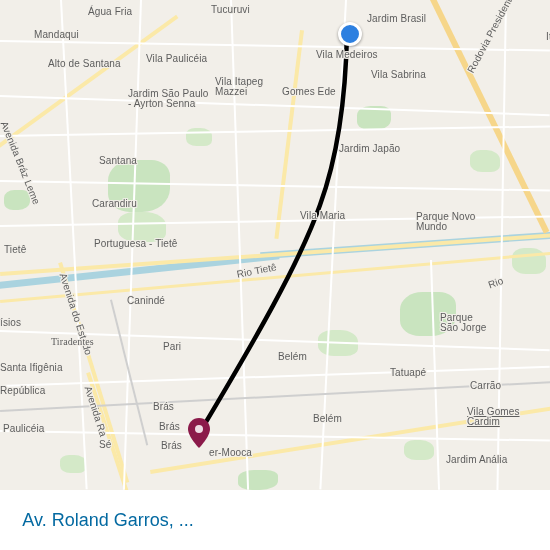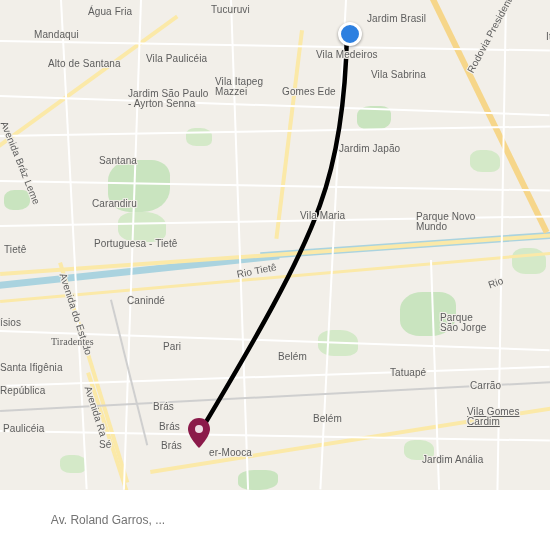--- a/index.html
+++ b/index.html
@@ -86,21 +86,21 @@
   #attribution .sep { margin:0 4px; color:#222; }
 
   
   #bottombar {
     position:absolute; left:0; bottom:0; width:550px; height:60px;
     background:#ffffff;
     display:flex; align-items:center;
     box-sizing:border-box;
   }
   #bottombar .stop {
-    font-size:12px; color:#737373;
+    font-size:18px; color:#0369a1;
     white-space:nowrap; overflow:hidden;
   }
   #from-stop { padding-left:10px; width:196px; text-align:center; }
   #to-stop { width:250px; text-align:center; color:#4a4a4a; }
   #moovit-logo {
     position:absolute; right:9px; top:14px;
     display:flex; align-items:center; gap:4px;
   }
   #moovit-dot {
     width:19px; height:19px; border-radius:50%;
@@ -219,21 +219,21 @@
         <div class="lbl big" style="left: 313px; top: 414px;">Belém</div>
         <div class="lbl big" style="left: 0px; top: 386px;">República</div>
         <div class="lbl big" style="left: 467px; top: 407px; text-decoration: underline;">Vila Gomes
 Cardim</div>
         <div class="lbl big" style="left: 159px; top: 422px;">Brás</div>
         <div class="lbl big" style="left: 161px; top: 441px;">Brás</div>
         <div class="lbl big" style="left: 209px; top: 448px;">er-Mooca</div>
         <div class="lbl big" style="left: 3px; top: 424px;">Paulicéia</div>
         <div class="lbl big" style="left: 75px; top: 440px; margin-left: 24px;">Sé</div>
         <div class="lbl big rot" style="transform: rotate(72deg); left: 92px; top: 385px;">Avenida Ra</div>
-        <div class="lbl big" style="left: 422px; top: 455px;">Jardim Anália</div>
+        <div class="lbl big" style="left: 446px; top: 455px;">Jardim Anália</div>
       </div>
 
   </div>
 
   <div id="attribution">
     <span>©</span>&nbsp;<a href="#">OpenStreetMap contributors</a>
     <span class="sep">|</span>
     <span>©</span>&nbsp;<a href="#">OpenMapTiles</a>
   </div>
 

